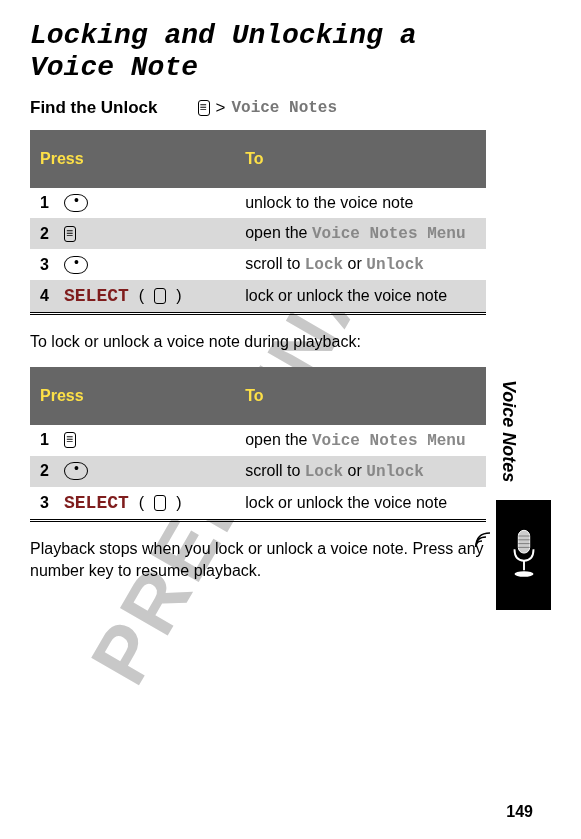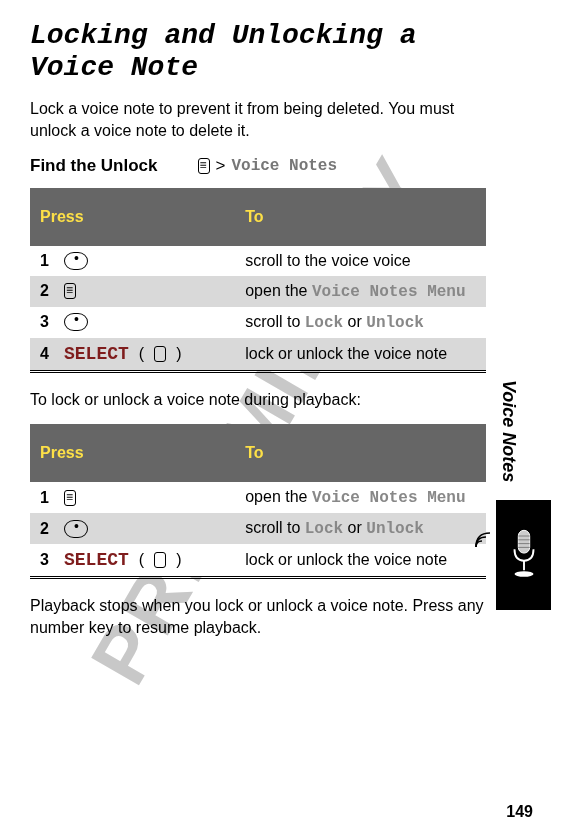--- a/index.html
+++ b/index.html
@@ -179,21 +179,20 @@
 </style>
 </head>
 <body>
 
 <div class="watermark">PRELIMINARY</div>
 
 <div class="content">
 
   <h1>Locking and Unlocking a Voice Note</h1>
 
-  <p class="intro">Lock a voice note to prevent it from being deleted. You must unlock a voice note to delete it.</p>
 
   <div class="feature-row">
     <span class="feature-label">Find the Unlock</span>
     <span class="feature-path">
       <span class="menu-icon-sm"></span>
       <span>&gt;</span>
       <span class="menu-name">Voice Notes</span>
     </span>
   </div>
 
@@ -205,21 +204,21 @@
       </tr>
     </thead>
     <tbody id="tbody1">
         <tr>
           <td>
             <div class="step-cell">
               <span class="step-num">1</span>
               <span class="nav-icon"></span>
             </div>
           </td>
-          <td><span>scroll to the voice voice</span></td>
+          <td><span>unlock to the voice note</span></td>
         </tr>
         <tr>
           <td>
             <div class="step-cell">
               <span class="step-num">2</span>
               <span class="menu-icon-sm"></span>
             </div>
           </td>
           <td><span>open the </span><span class="mono-bold">Voice Notes Menu</span></td>
         </tr>

